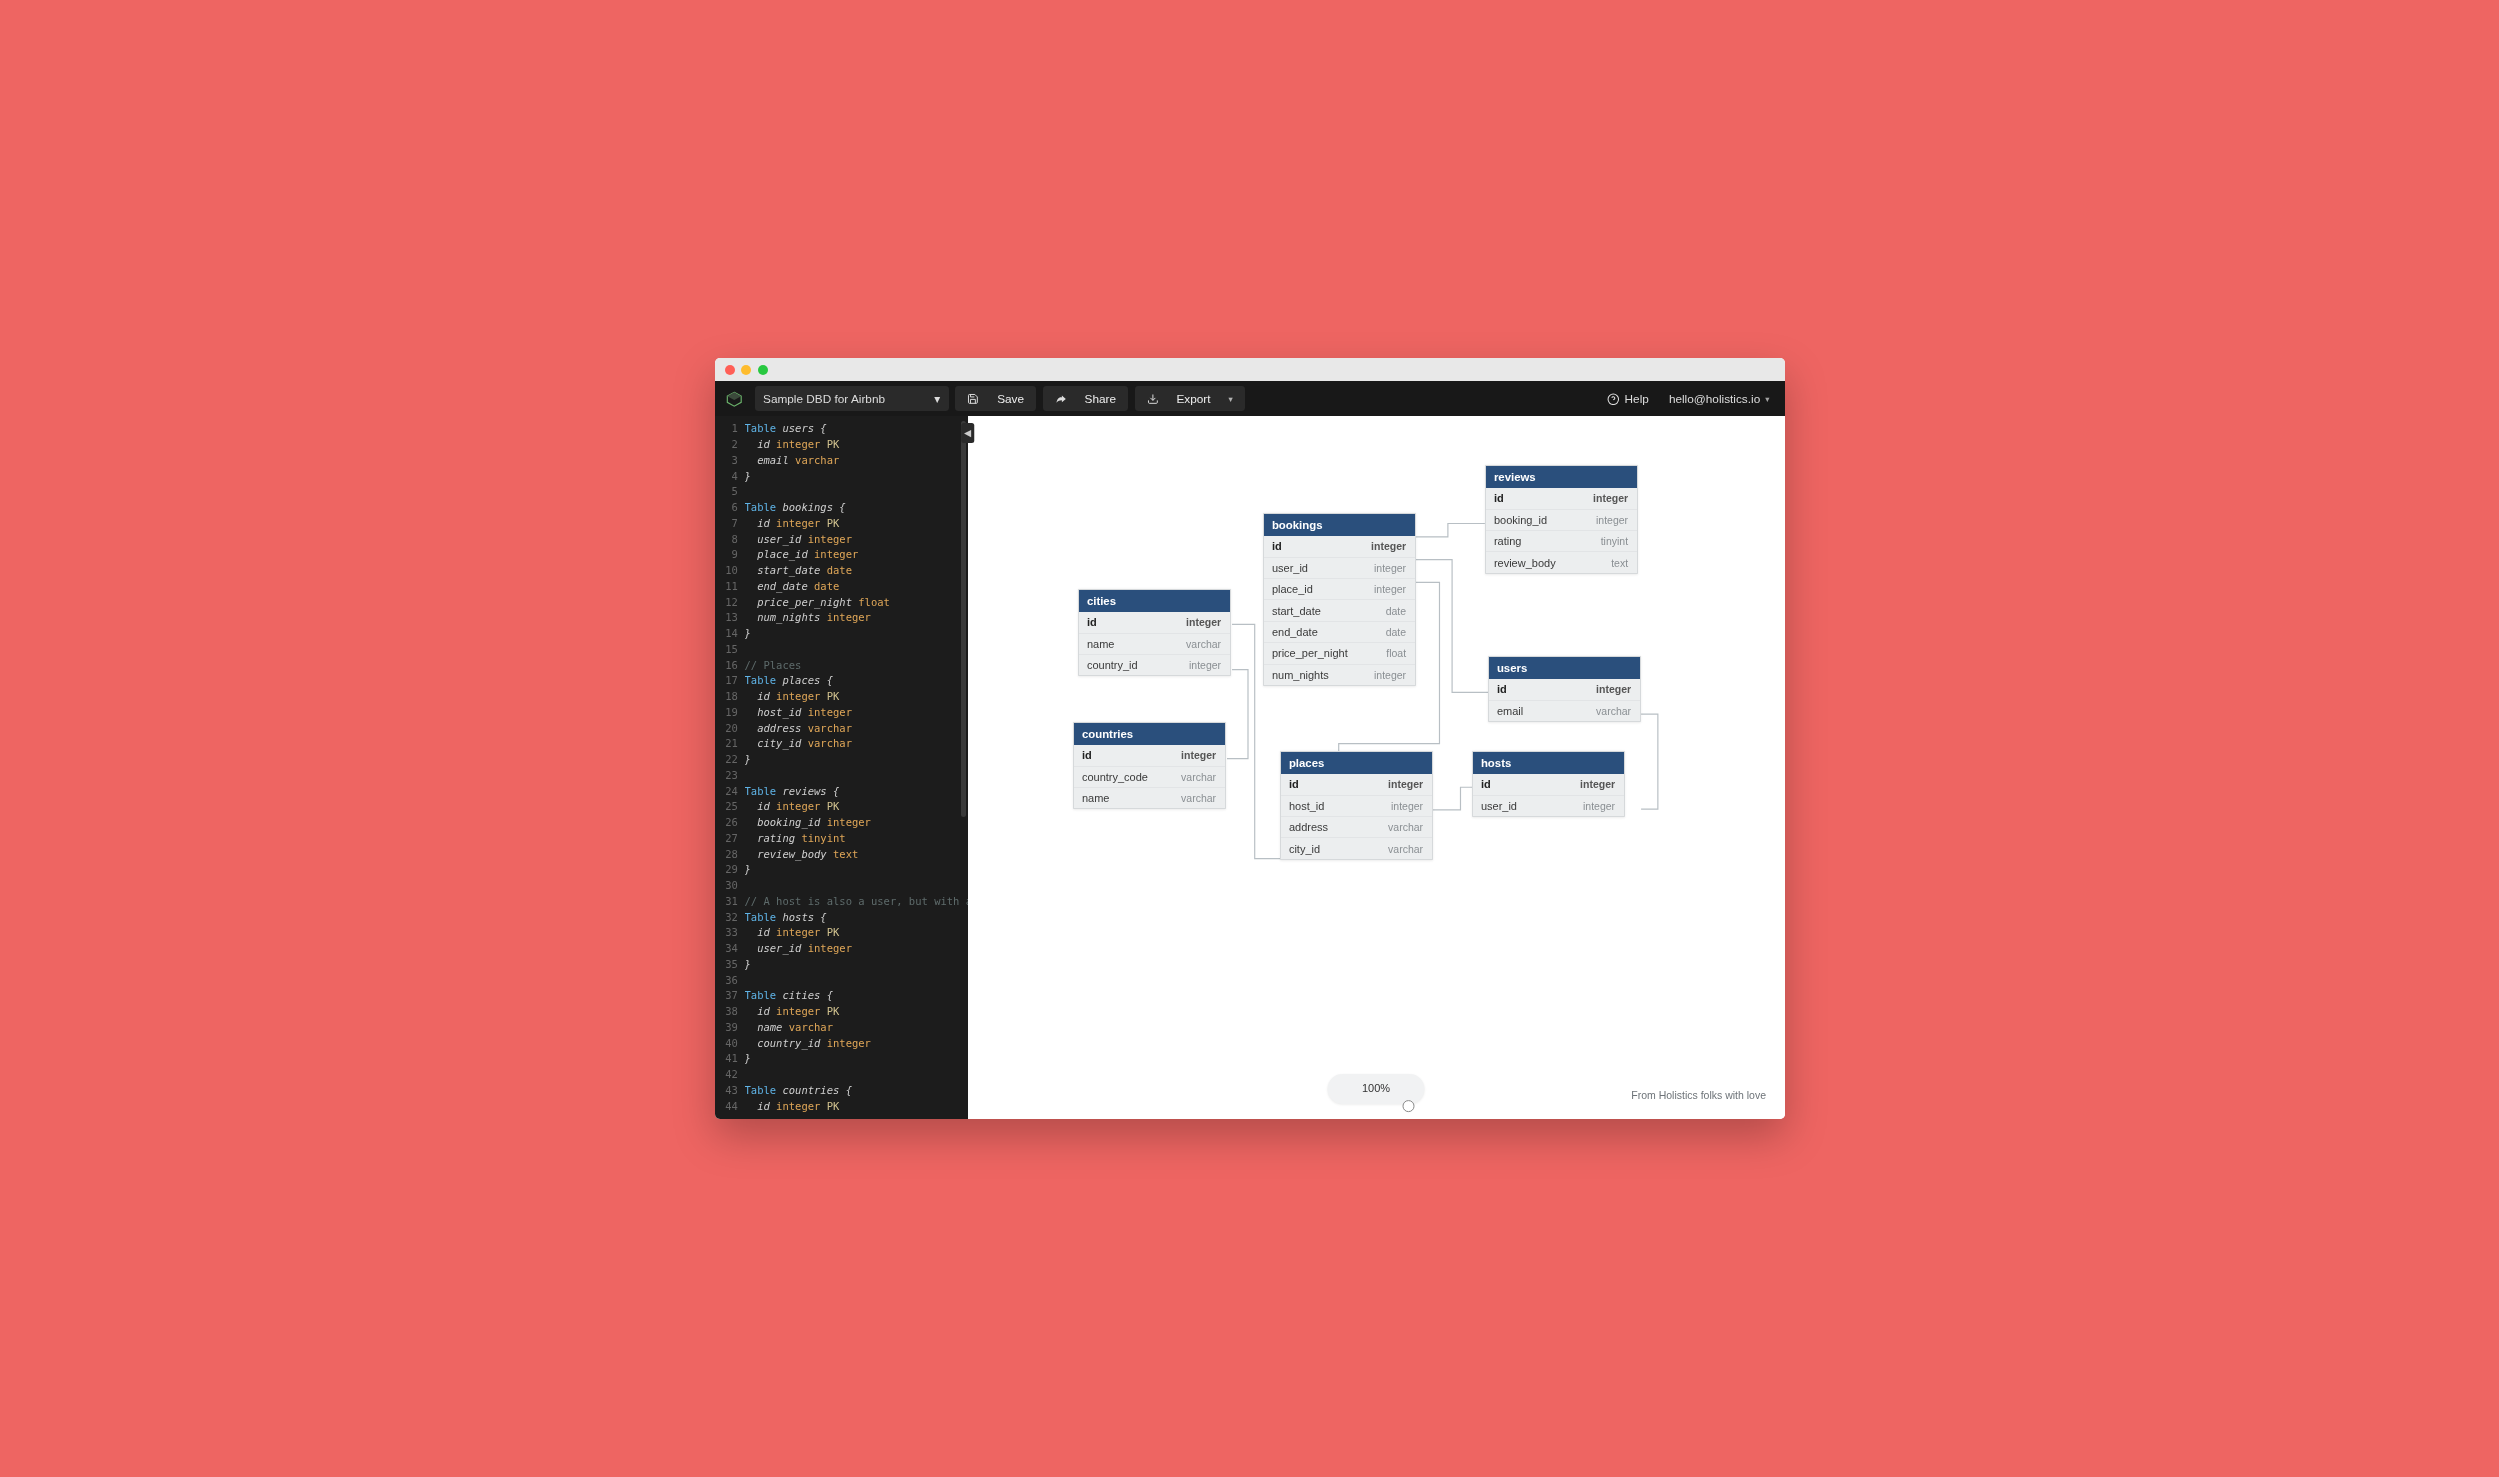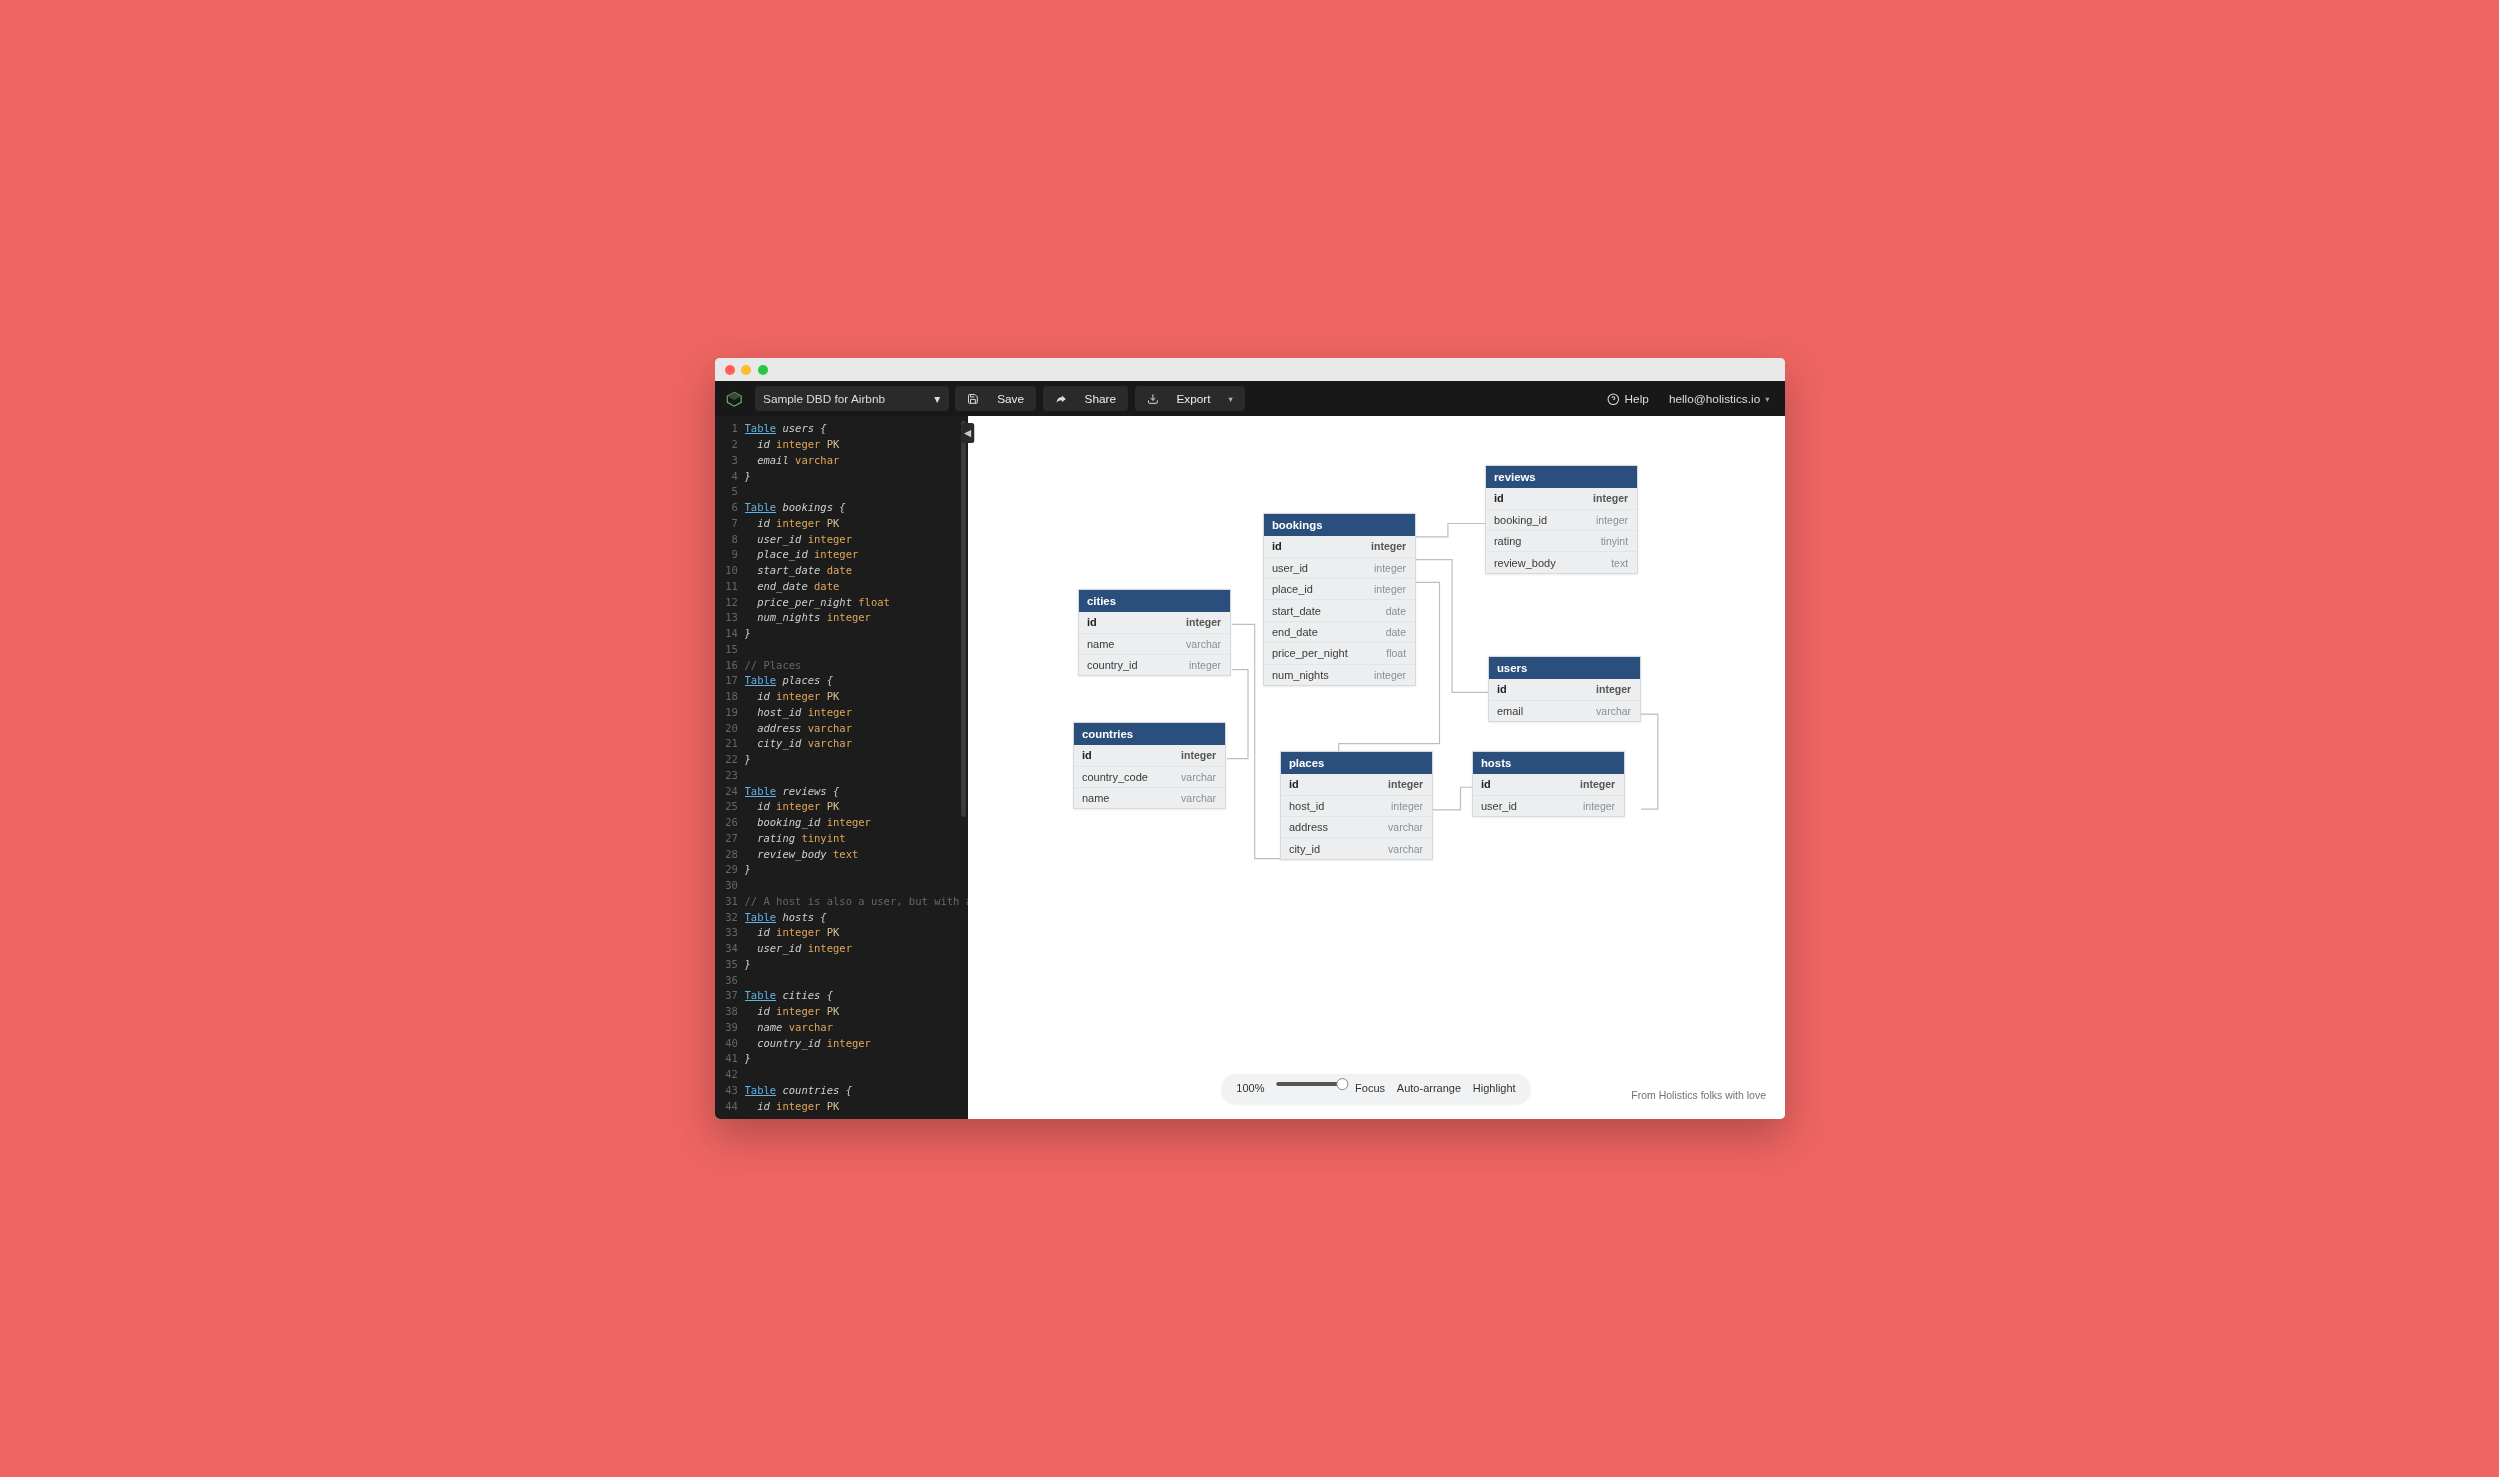--- a/index.html
+++ b/index.html
@@ -107,21 +107,21 @@
     color: #666;
     padding-right: 6.7px;
     user-select: none;
   }
   .code {
     flex: 1;
     white-space: pre;
     padding-right: 6.7px;
     overflow: hidden;
   }
-  .kw   { color: #5fb3e6; text-decoration: underline; }
+  .kw   { color: #5fb3e6; }
   .type { color: #e0a758; }
   .mod  { color: #d1c28f; }
   .cm   { color: #5e6b6b; }
   .id   { color: #cfcfcf; font-style: italic; }
   .scroll-thumb {
     position: absolute;
     right: 1.7px;
     top: 5px;
     width: 5px;
     height: 396px;
@@ -187,25 +187,27 @@
 
   .bottom-bar {
     position: absolute;
     bottom: 15px;
     left: 50%;
     transform: translateX(-50%);
     background: #f1f2f3;
     border-radius: 17px;
     height: 30px;
     display: flex;
+    align-items: center;
     gap: 11.8px;
     padding: 8px 15px;
     font-size: 11px;
     color: #333;
     box-shadow: 0 0.8px 2.5px rgba(0,0,0,0.08);
+    flex-direction: column;
   }
   .zoom-slider {
     width: 67px; height: 3.4px; background: #555; border-radius: 1.7px; position: relative;
   }
   .zoom-knob {
     position: absolute; right: -5px; top: 50%; transform: translateY(-50%);
     width: 11.8px; height: 11.8px; border-radius: 50%; background: #fff; border: 0.8px solid #888;
   }
   .credit {
     position: absolute;

